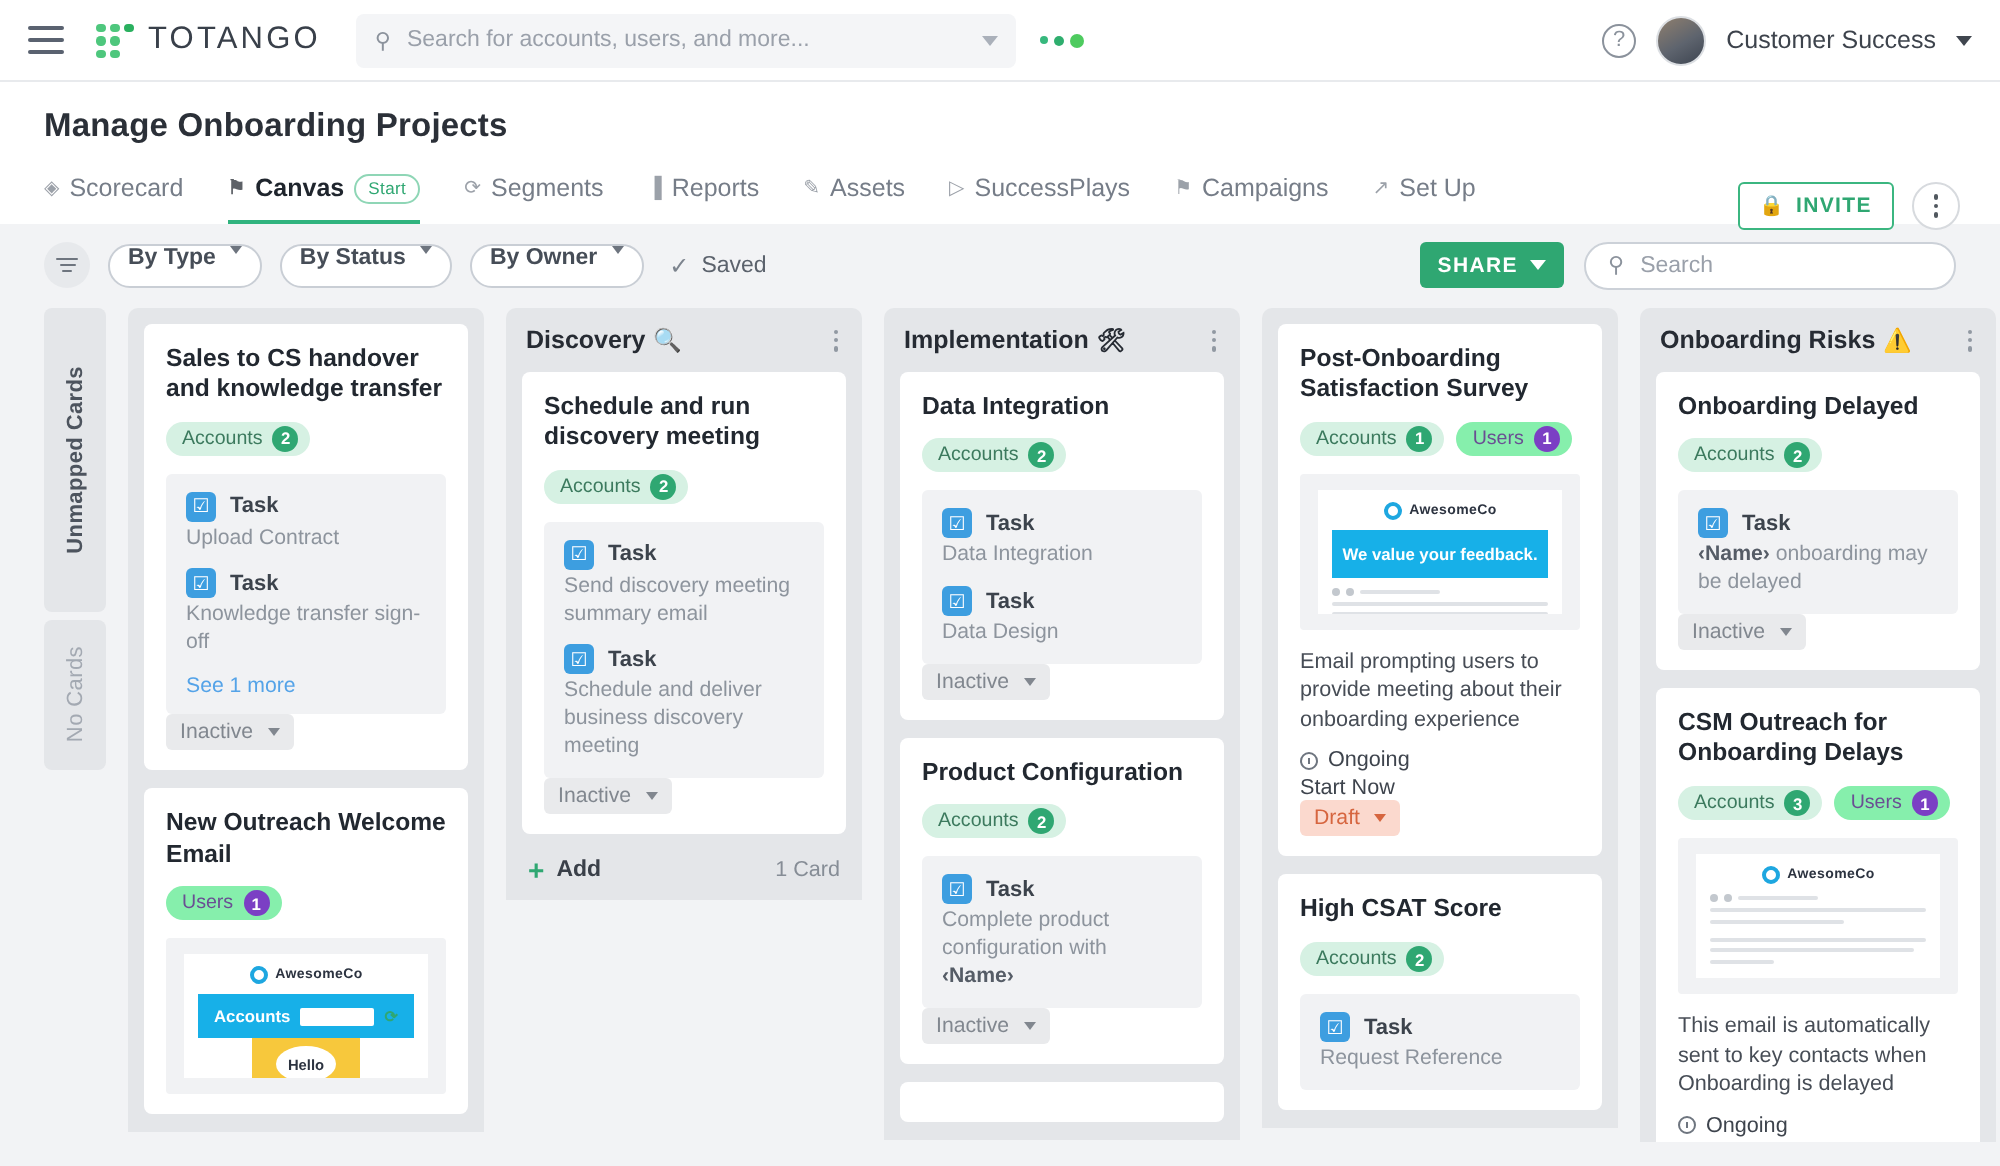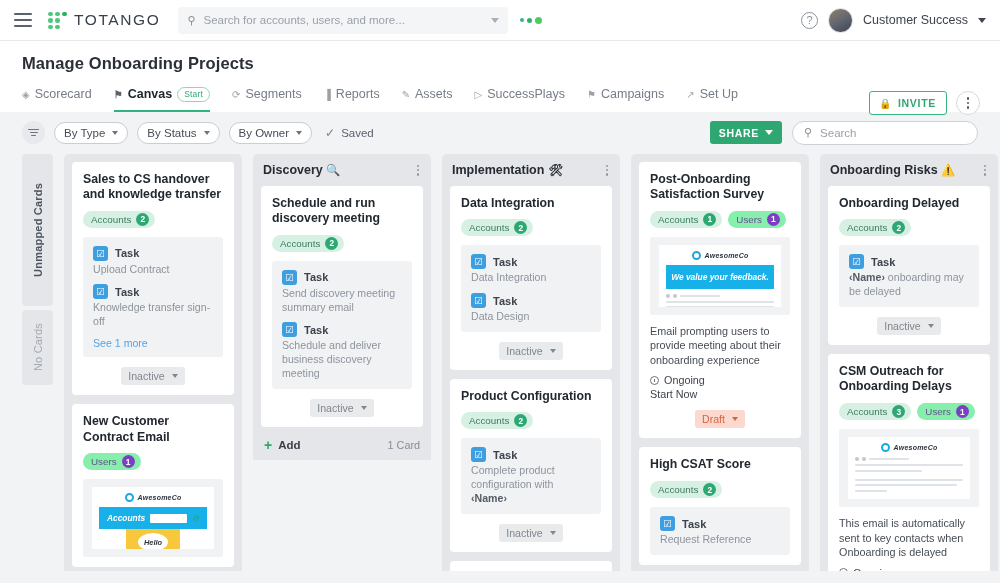--- a/index.html
+++ b/index.html
@@ -80,22 +80,22 @@
   
   .filterbar { height: 42px; display: flex; align-items: center; padding: 0 22px; gap: 9px; background: #f2f3f5; }
   .filter-circle { width: 23px; height: 23px; border-radius: 50%; background: #e7e9ec;
     display: flex; flex-direction: column; align-items: center; justify-content: center; gap: 1.6px; cursor: pointer; }
   .filter-circle i { display: block; height: 1.6px; background: #6e757f; border-radius:1px; }
   .filter-circle i:nth-child(1){width:11px;}
   .filter-circle i:nth-child(2){width:8px;}
   .filter-circle i:nth-child(3){width:4.5px;}
   .pill {
     height: 22px; border: 1px solid #c9ced5; border-radius: 11px; background: #fff;
-    display: flex; align-items: center; gap: 7px; padding: 0 9px; font-size: 11.5px;
-    color: #464d57; cursor: pointer;
+    display: flex; align-items: flex-start; gap: 7px; padding: 0 9px; font-size: 11.5px;
+    color: #464d57; cursor: pointer; font-weight: bold;
   }
   .pill .cv { width:0;height:0;border-left:3.7px solid transparent;border-right:3.7px solid transparent;border-top:4.5px solid #6d747e; }
   .saved { display: flex; align-items: center; gap: 6px; font-size: 11.5px; color: #5b626c; margin-left: 4px; }
   .chk { color: #7d848e; font-size: 12px; }
 
   .fb-right { margin-left: auto; display: flex; align-items: center; gap: 10px; }
   .share-btn { background: #2fa772; color: #fff; font-size: 10.5px; font-weight: 700; letter-spacing: .7px;
     height: 23px; border-radius: 3px; padding: 0 9px; display: flex; align-items: center; gap: 6px; cursor: pointer; }
   .share-btn .cv { width:0;height:0;border-left:4px solid transparent;border-right:4px solid transparent;border-top:5px solid #fff; }
   .canvas-search { width: 186px; height: 24px; border: 1px solid #ccd1d8; border-radius: 13px; background: #fff;
@@ -137,29 +137,29 @@
   .task { margin-bottom: 8px; }
   .task:last-child { margin-bottom: 0; }
   .task-hd { display: flex; align-items: center; gap: 7px; }
   .task-ico { width: 15px; height: 15px; border-radius: 3px; background: #3d9ee0; color: #fff;
     font-size: 9.5px; display: flex; align-items: center; justify-content: center; }
   .task-lbl { font-size: 11px; font-weight: 700; color: #3c434c; }
   .task-desc { font-size: 10.6px; color: #8d949d; line-height: 1.3; margin-top: 2px; }
   .task-desc b { color: #555c66; }
   .seemore { font-size: 10.6px; color: #54a3e8; cursor: pointer; margin-top: 6px; display: block; }
 
-  .card-foot { display: flex; justify-content: center; margin-top: 10px; }
+  .card-foot { display: flex; justify-content: flex-start; }
   .status-chip { font-size: 10.6px; border-radius: 3px; padding: 3px 7px; display: inline-flex;
     align-items: center; gap: 7px; cursor: pointer; }
   .status-chip .cv { width:0;height:0;border-left:3.6px solid transparent;border-right:3.6px solid transparent;border-top:4.4px solid currentColor; }
   .status-chip.inactive { background: #e9eaec; color: #81878f; }
   .status-chip.draft { background: #fbd9ce; color: #d6653f; }
 
   .email-prev { background: #f1f2f4; border-radius: 2px; margin-top: 9px; padding: 8px 9px; height: 78px; overflow: hidden; }
-  .ep-inner { background: #fff; height: 100%; padding: 6px 7px; overflow: hidden; font-style: italic; }
+  .ep-inner { background: #fff; height: 100%; padding: 6px 7px; overflow: hidden; }
   .ep-logo { display: flex; align-items: center; justify-content: center; gap: 4px; margin-bottom: 5px; }
   .ep-gear { width: 9px; height: 9px; border-radius: 50%; border: 2.3px solid #1ea7e0; }
   .ep-brand { font-size: 7px; font-weight: 700; color: #2c3340; letter-spacing: .2px; }
   .ep-hero { background: #17b0e8; color: #fff; font-size: 8.4px; font-weight: 700; text-align: center; padding: 7px 4px; }
   .ep-hero.welcome { display: flex; align-items: center; gap: 5px; padding: 6px 8px; }
   .ep-field { flex: 1; background: #fff; height: 9px; border-radius: 1px; }
   .ep-refresh { color: #2fa772; font-size: 8px; }
   .ep-yellow { width: 54px; height: 26px; background: #f7c83c; margin: 0 auto; position: relative; }
   .ep-hello { position: absolute; left: 50%; top: 50%; transform: translate(-50%,-50%); background: #fff;
     border-radius: 50%; width: 30px; height: 18px; font-size: 7.4px; font-weight: 700; color: #2c3340;
@@ -349,21 +349,21 @@
             <span class="seemore">See 1 more</span>
           </div>
           <div class="card-foot">
             <div class="status-chip inactive">
               <span>Inactive</span>
               <span class="cv"></span>
             </div>
           </div>
         </div>
         <div class="card">
-          <div class="card-title">New Customer Contract Email</div>
+          <div class="card-title">New Outreach Welcome Email</div>
           <div class="badges">
             <div class="badge users">
               <span>Users</span>
               <span class="cnt">1</span>
             </div>
           </div>
           <div class="email-prev">
             <div class="ep-inner">
               <div class="ep-logo">
                 <span class="ep-gear"></span>

